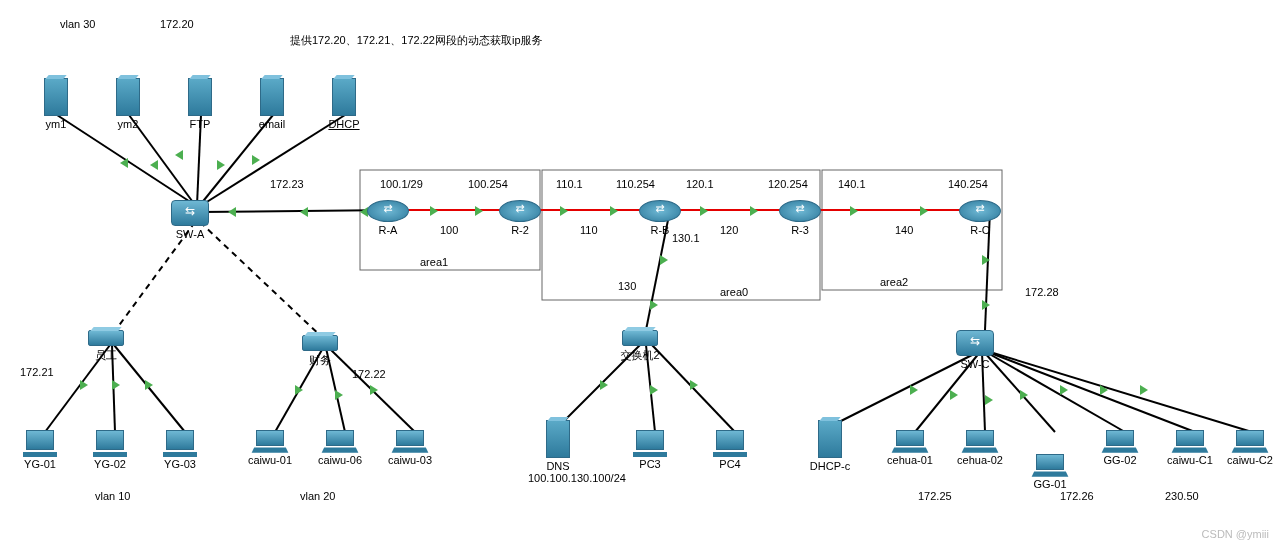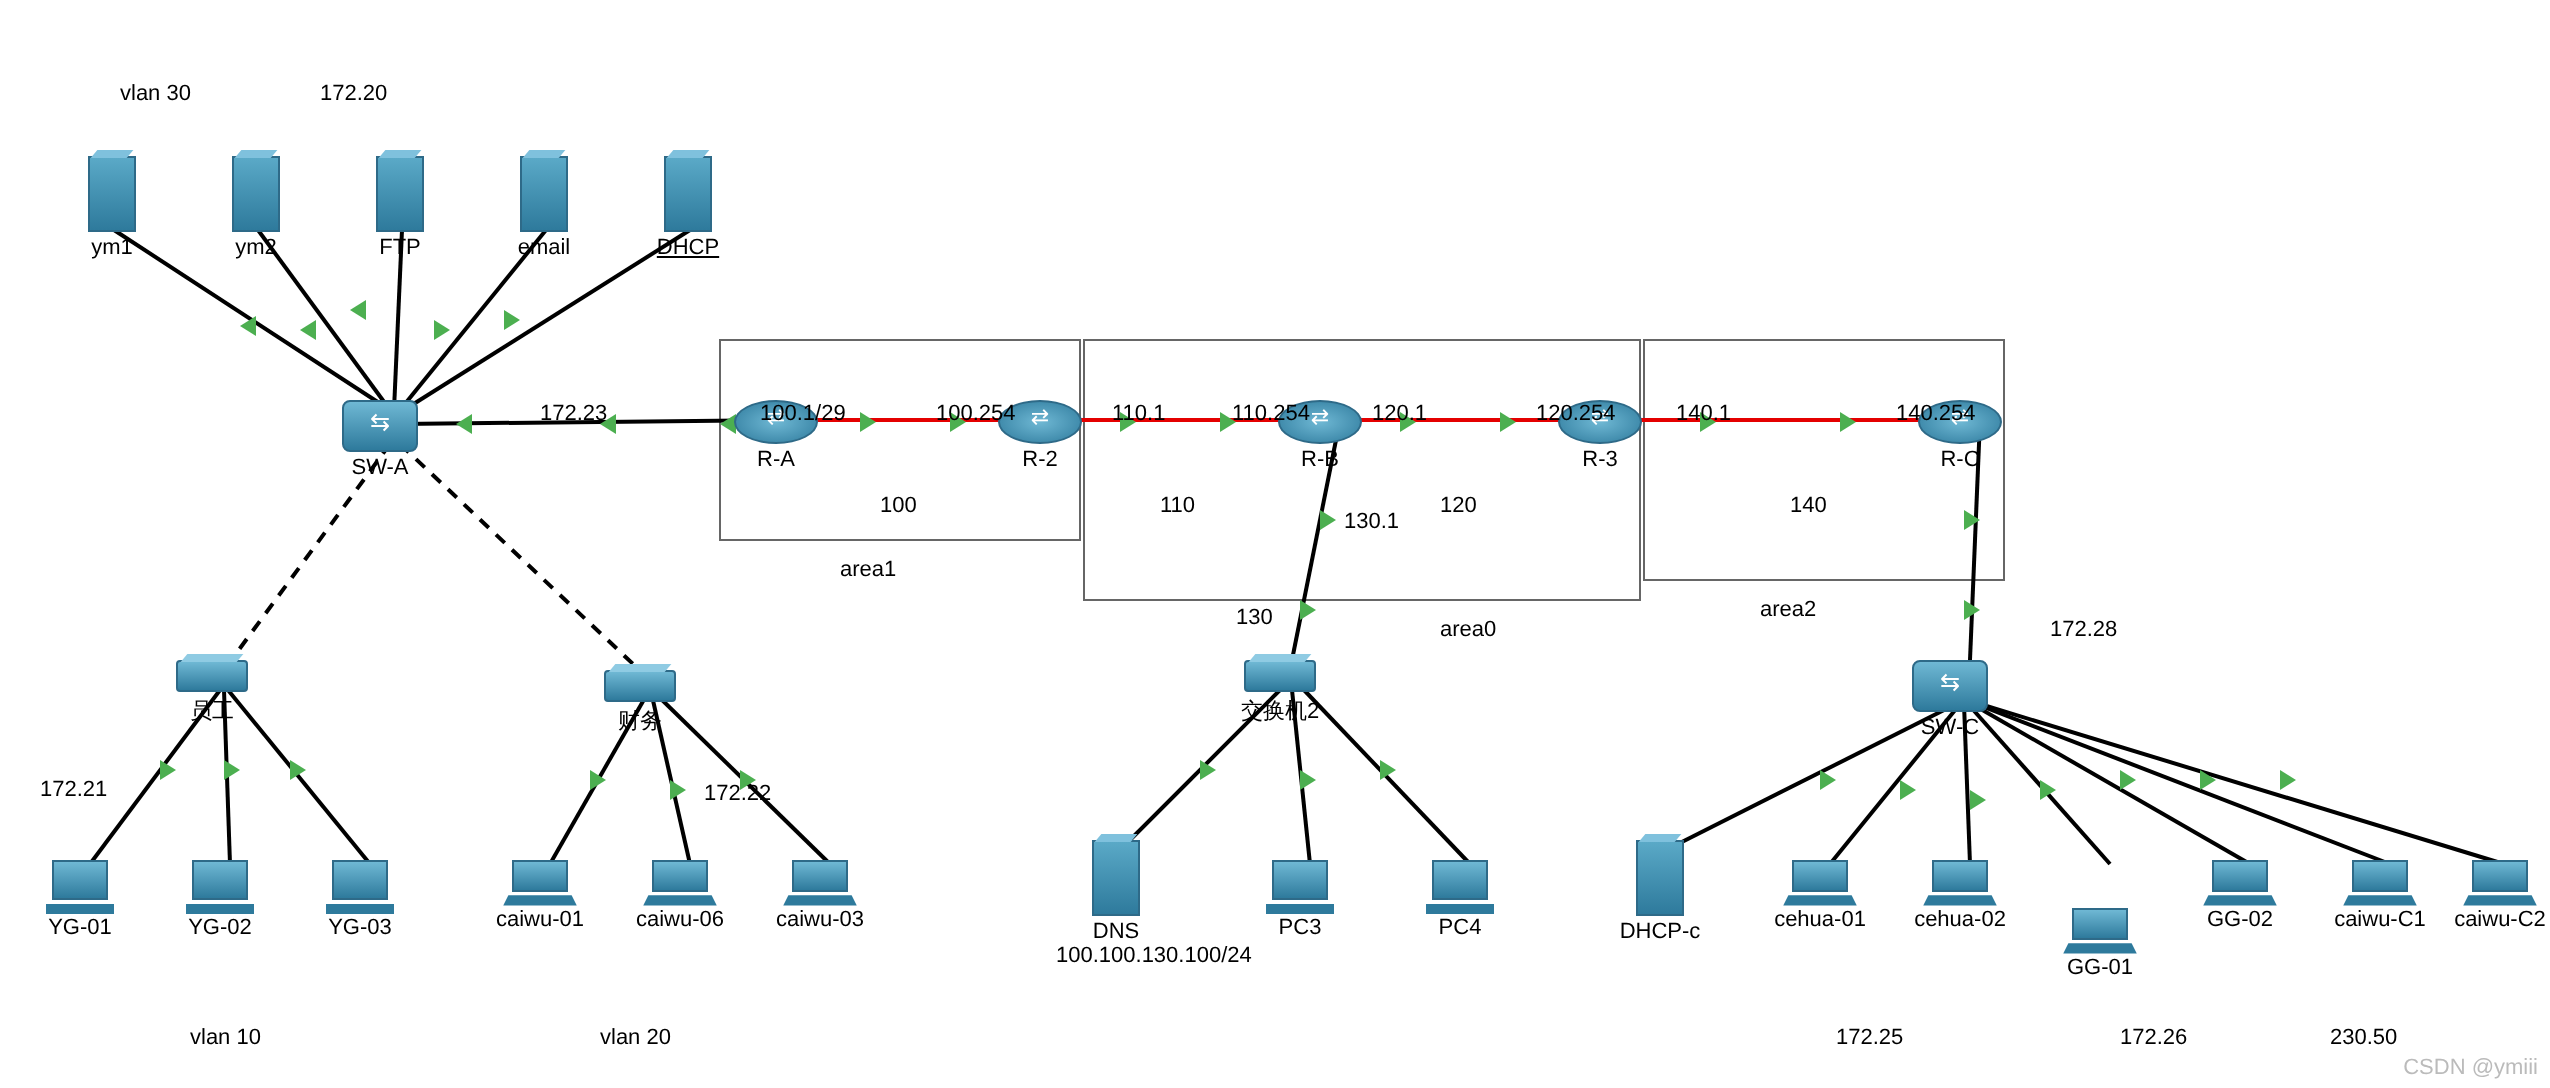--- a/index.html
+++ b/index.html
@@ -1,19 +1,19 @@
 <!DOCTYPE html>
 <html><head>
 <meta charset="utf-8">
 <style>
 html,body{margin:0;padding:0;font-family:Arial,sans-serif;font-size:11px;color:#000;}
 #canvas{position:relative;width:1275px;height:544px;background:#fff;overflow:hidden;}
 svg.links{position:absolute;top:0;left:0;width:1275px;height:544px;pointer-events:none;}
 .node{position:absolute;text-align:center;}
-.lbl{position:absolute;white-space:nowrap;margin-top:23px;}
+.lbl{position:absolute;white-space:nowrap;}
 .dev-label{margin-top:2px;}
 .watermark{position:absolute;right:6px;bottom:4px;color:#bbb;font-size:11px;}
 
 .server{width:22px;height:36px;background:linear-gradient(#5aa9c7,#2e7a9c);border:1px solid #2e6a88;margin:0 auto;position:relative;}
 .server:before{content:"";position:absolute;top:-4px;left:2px;width:18px;height:4px;background:#7fc1dd;transform:skewX(-40deg);}
 .router{width:40px;height:20px;border-radius:50%;background:radial-gradient(#6fb8d4,#2e7a9c);border:1px solid #2e6a88;margin:0 auto;position:relative;}
 .router:after{content:"⇄";position:absolute;left:0;right:0;top:1px;color:#fff;font-size:11px;}
 .l3switch{width:36px;height:24px;background:linear-gradient(#6fb8d4,#2e7a9c);border:1px solid #2e6a88;border-radius:4px;margin:0 auto;position:relative;}
 .l3switch:after{content:"⇆";position:absolute;left:0;right:0;top:3px;color:#fff;font-size:12px;}
 .switch{width:34px;height:14px;background:linear-gradient(#6fb8d4,#2e7a9c);border:1px solid #2e6a88;margin:0 auto;border-radius:2px;position:relative;}
@@ -108,20 +108,21 @@
         <polygon points="985,395 993,400 985,405"></polygon>
     <polygon points="1020,390 1028,395 1020,400"></polygon>
         <polygon points="1060,385 1068,390 1060,395"></polygon>
         <polygon points="1100,385 1108,390 1100,395"></polygon>
         <polygon points="1140,385 1148,390 1140,395"></polygon>
   </g>
 </svg>
 
 <div class="lbl" style="left:60px;top:18px">vlan 30</div>
 <div class="lbl" style="left:160px;top:18px">172.20</div>
+<div class="lbl" style="left:290px;top:33px">提供172.20、172.21、172.22网段的动态获取ip服务</div>
 
 <div id="nodes">
       <div class="node" style="left: 26px; top: 78px; width: 60px;">
         <div class="server"></div>
         <div class="dev-label">ym1</div>
       </div>
       <div class="node" style="left: 98px; top: 78px; width: 60px;">
         <div class="server"></div>
         <div class="dev-label">ym2</div>
       </div>

